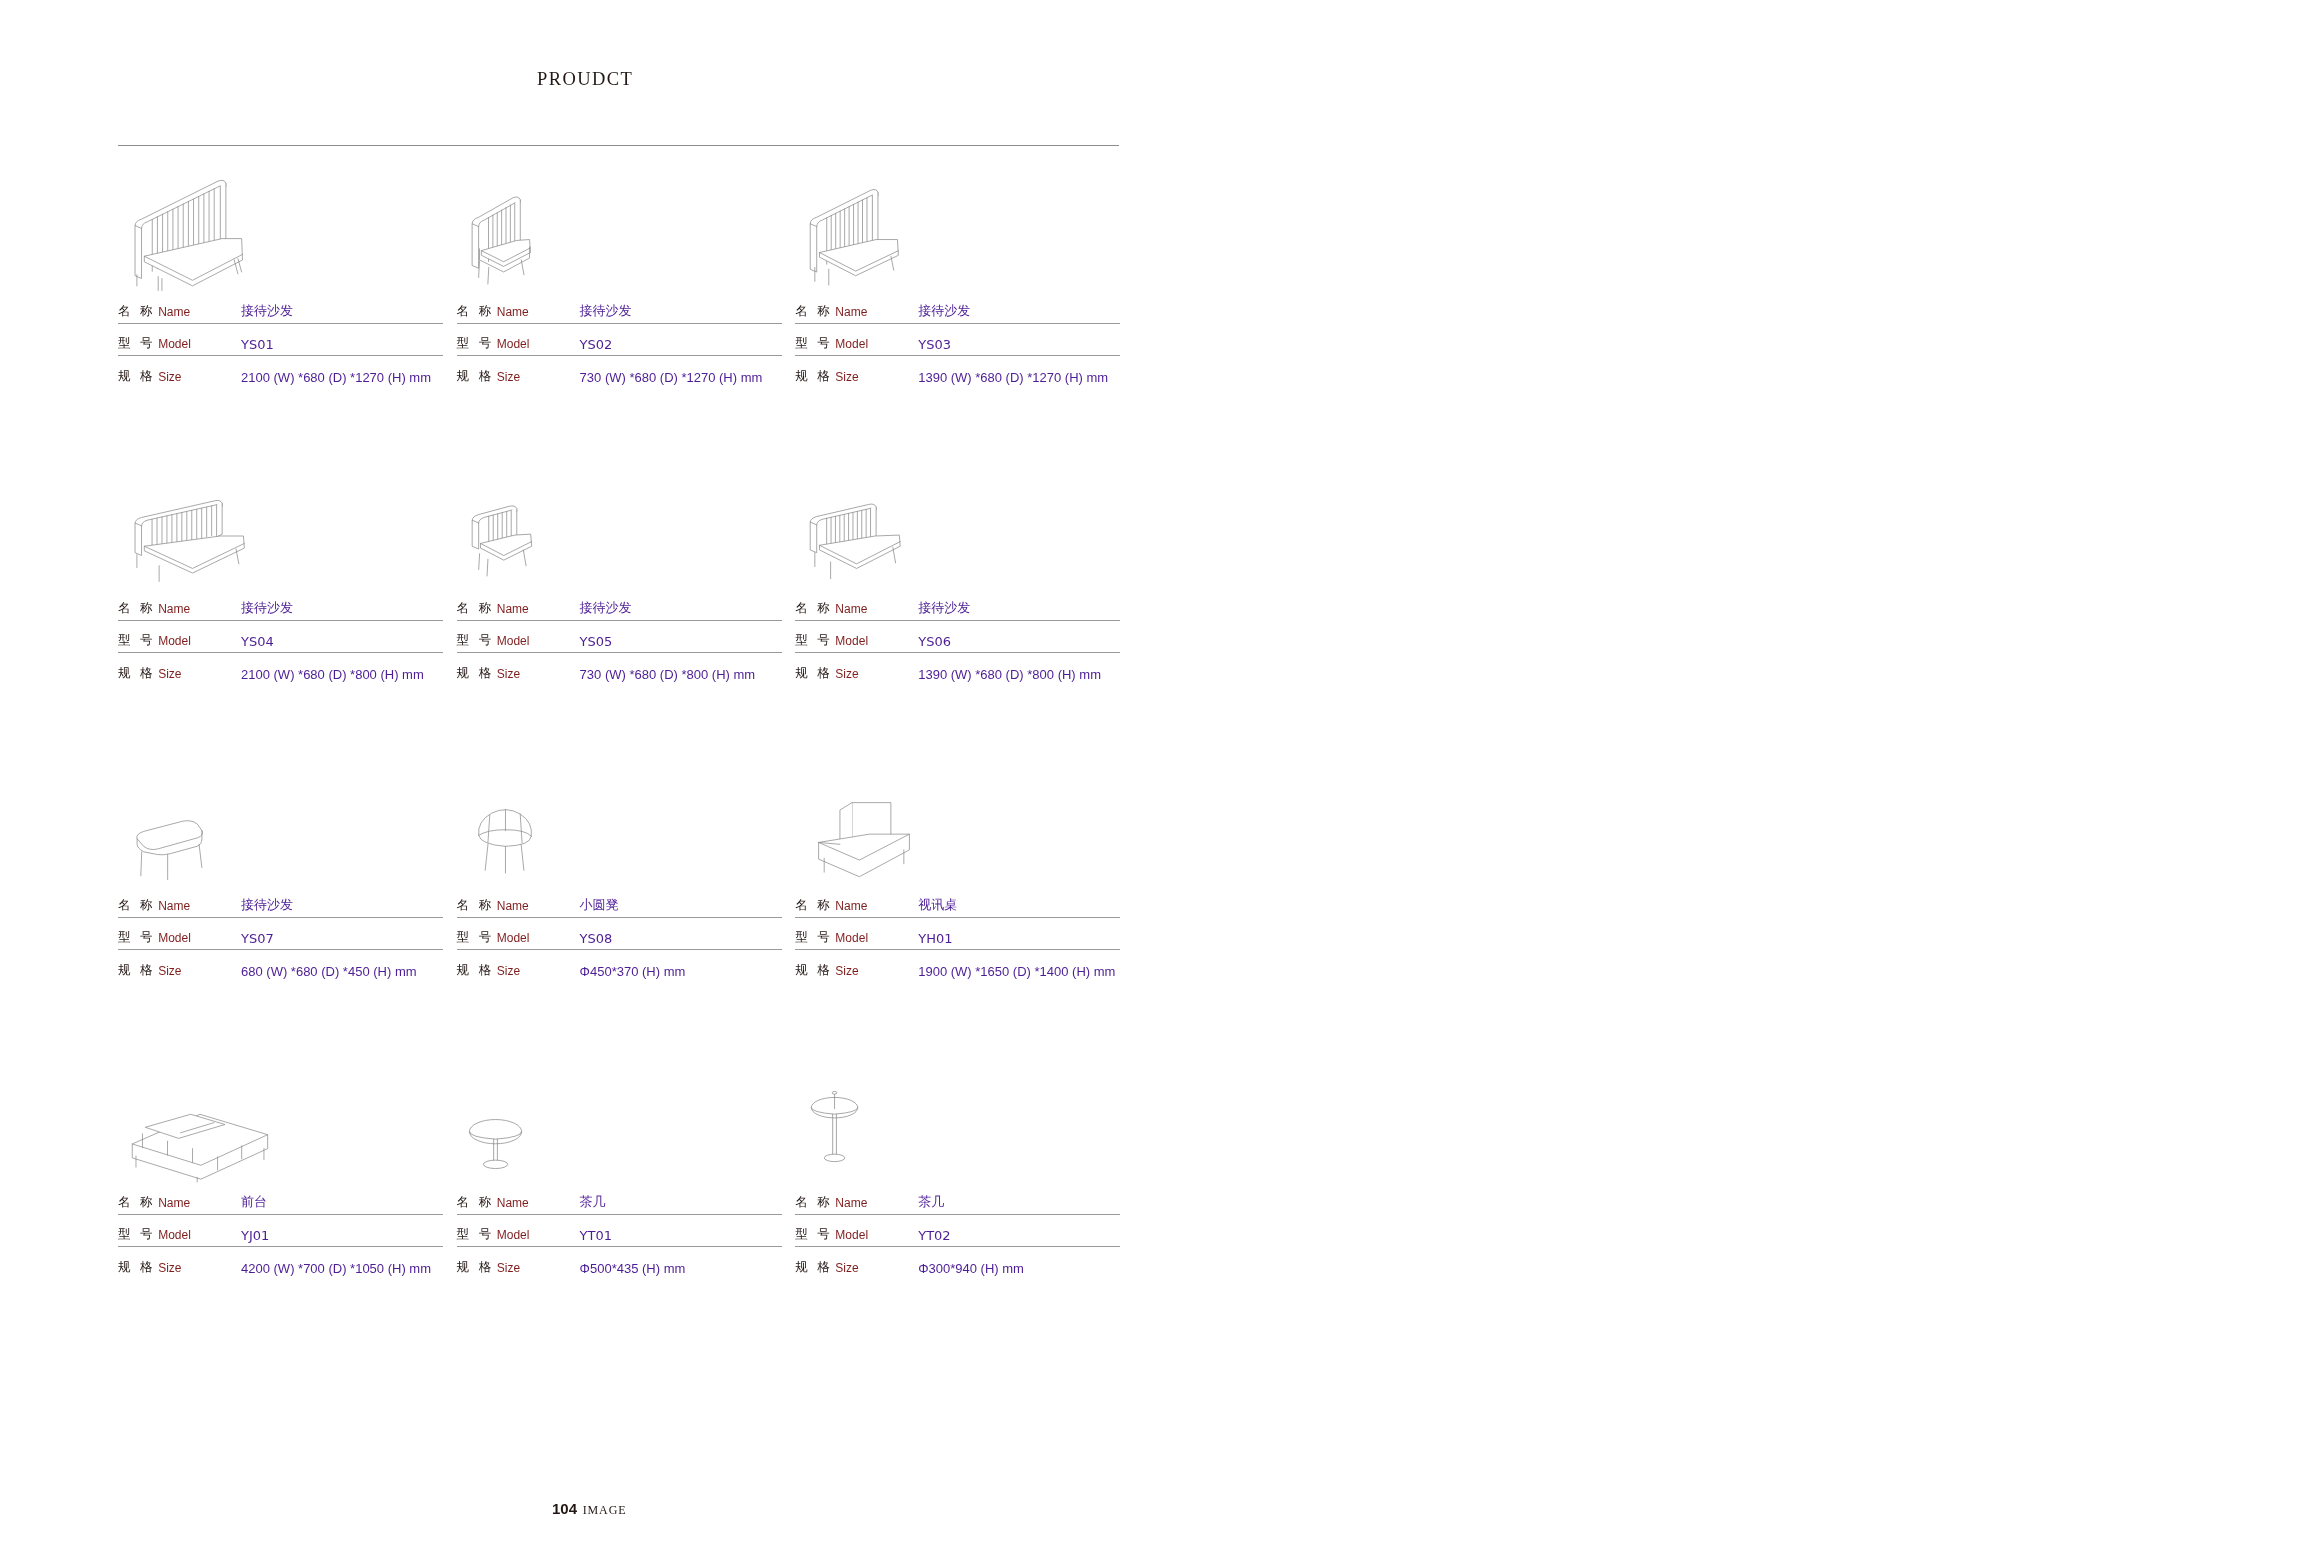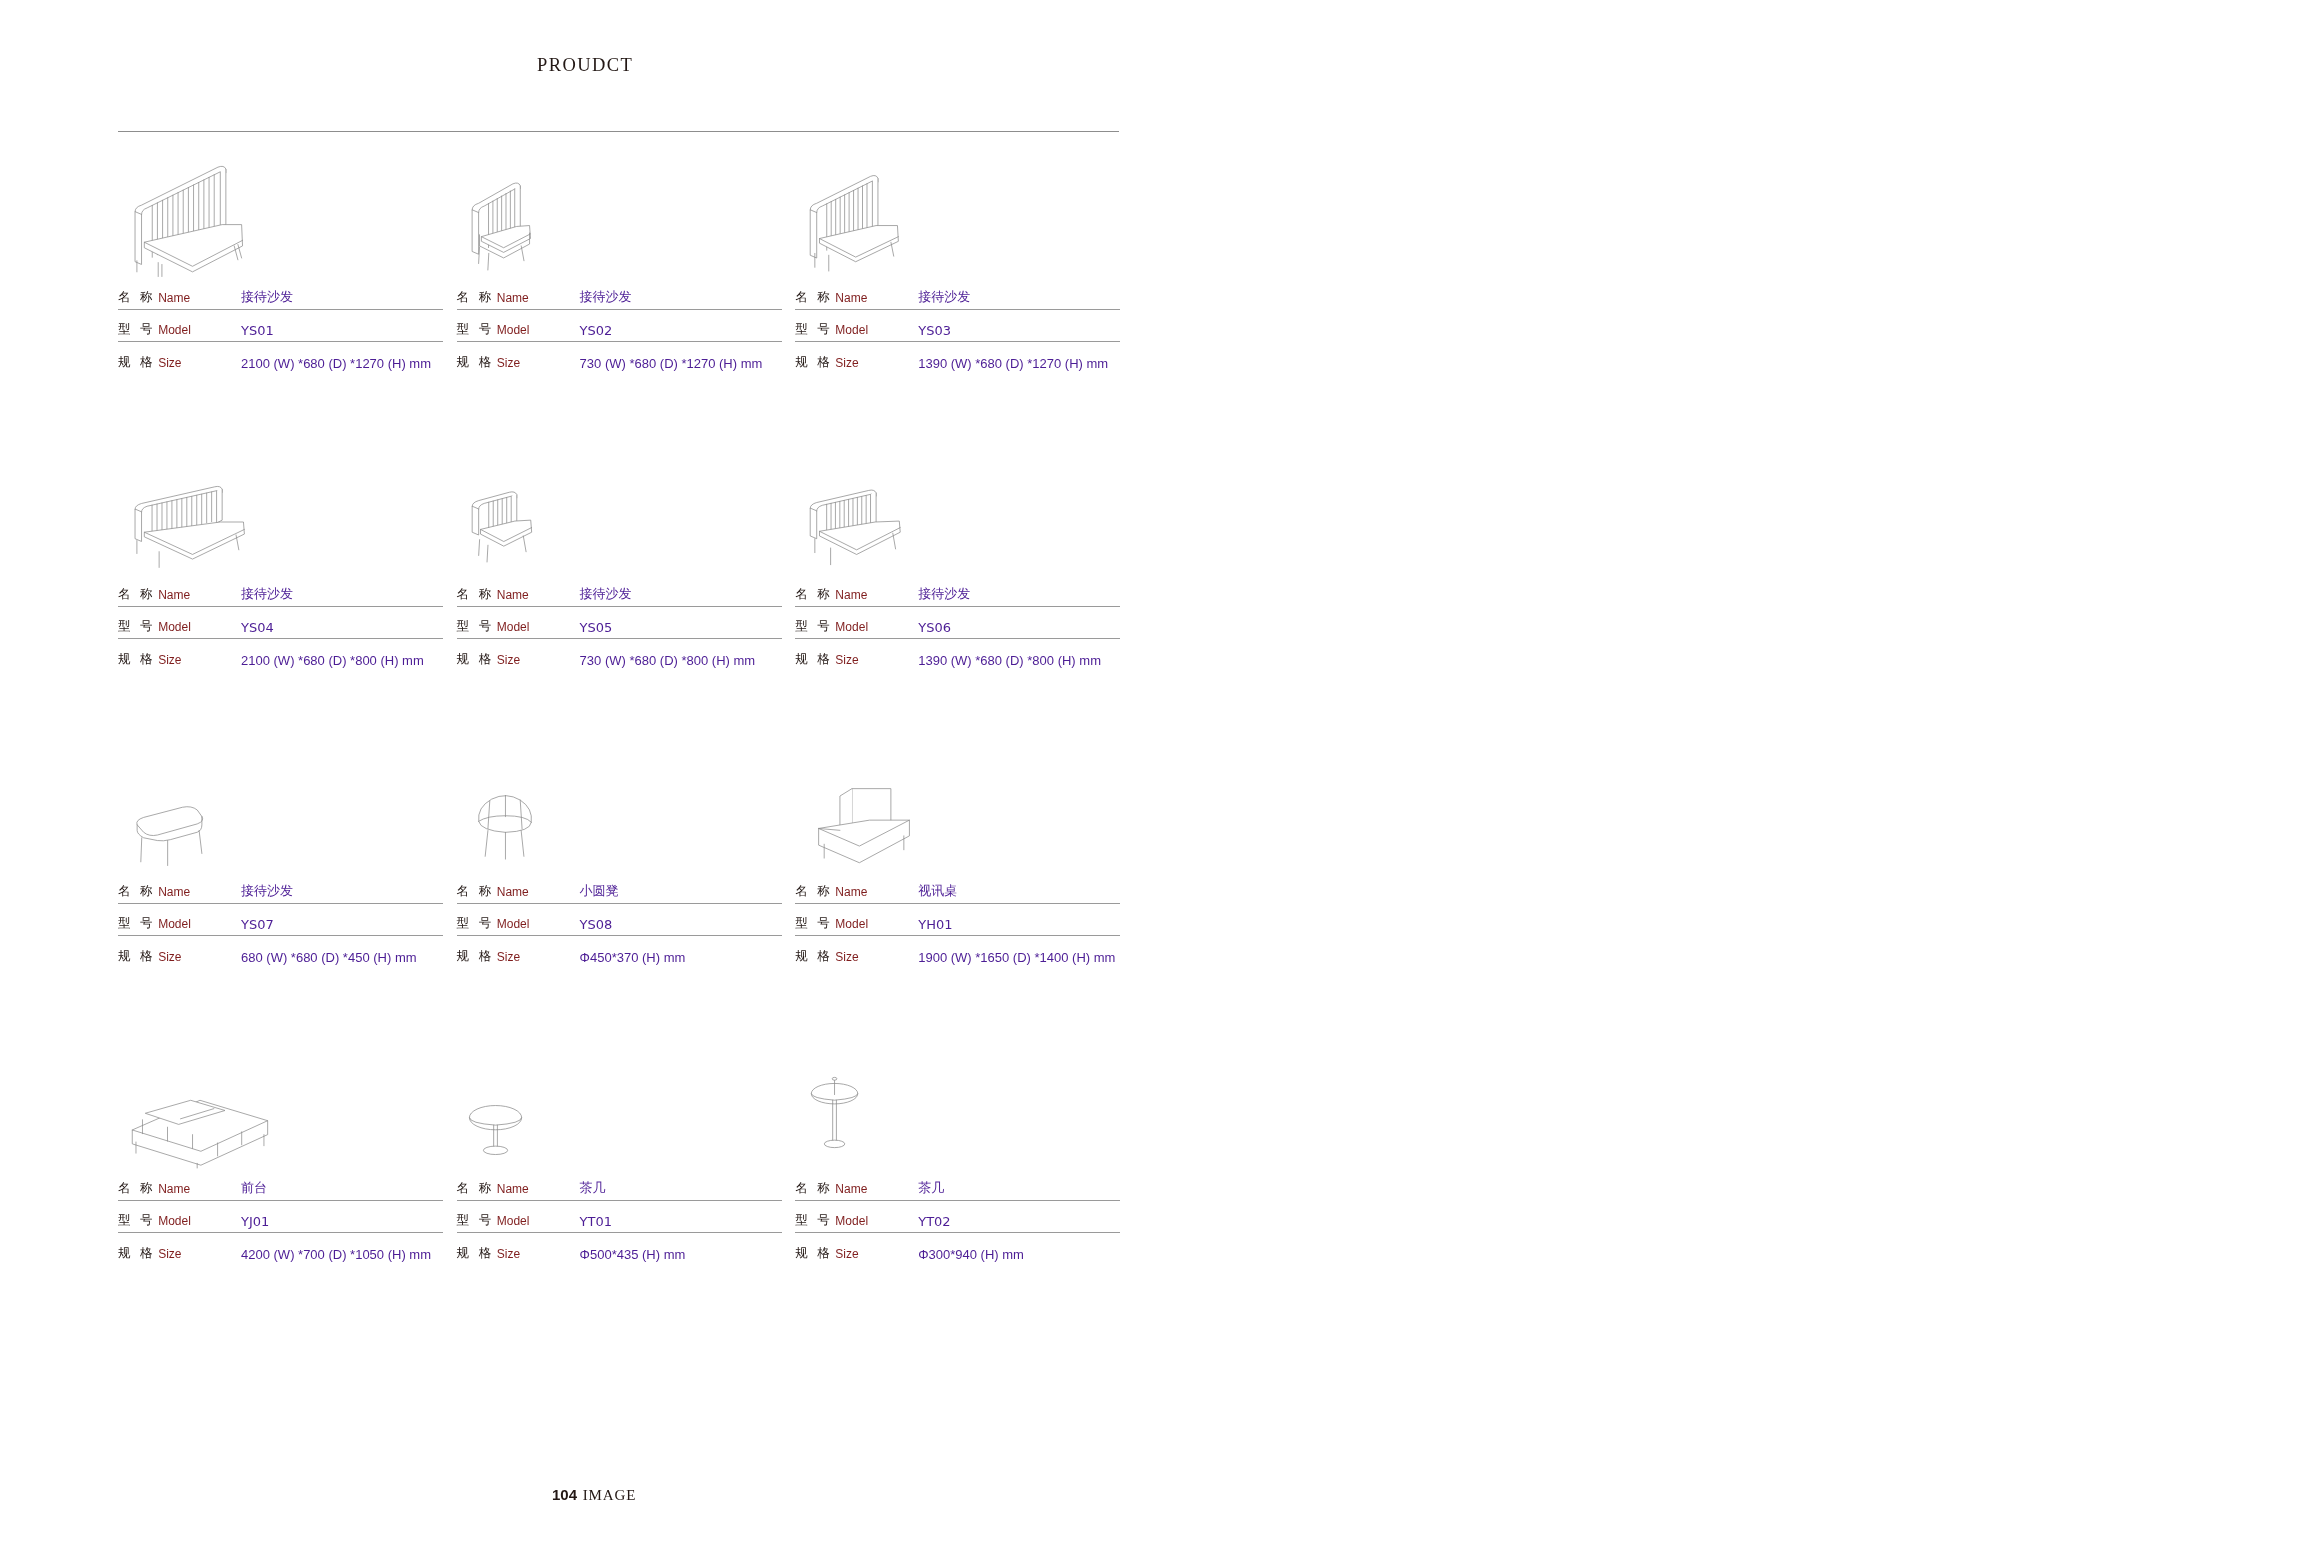--- a/index.html
+++ b/index.html
@@ -2,21 +2,21 @@
 <html style="font-size:7.4px"><head>
 <meta charset="utf-8">
 <style>
   html,body{margin:0;padding:0;background:#ffffff;}
   body{
     width:2333px;height:1566px;position:relative;overflow:hidden;
     font-family:"Liberation Sans","DejaVu Sans",sans-serif;
     color:#231815;
   }
   .page{position:absolute;top:0;bottom:0;}
-  .page-left{left:0;width:1166px;}
+  .page-left{left:0;width:1166px;margin-top:14px;}
   .page-right{left:1166px;width:1167px;}
 
   
   .running-head{
     position:absolute;top:55px;
     font-family:"Liberation Serif","DejaVu Serif",serif;
     font-size:18.5px;letter-spacing:1.4px;color:#231815;white-space:nowrap;
   }
   .running-head.left{left:537px;}
 
@@ -51,21 +51,21 @@
 
   
   .spec-row.size{border-bottom:none;}
 
   
   .footer{position:absolute;top:1486px;font-size:0;white-space:nowrap;}
   .footer.left{left:552px;}
   .footer .pg{font-family:"Liberation Sans","DejaVu Sans",sans-serif;
     font-size:15px;font-weight:bold;color:#231815;}
   .footer .lbl{font-family:"Liberation Serif","DejaVu Serif",serif;
-    font-size:15px;letter-spacing:0.9px;color:#231815;margin-left:5.6px;}
+    font-size:12px;letter-spacing:0.9px;color:#231815;margin-left:5.6px;}
 </style>
 </head>
 <body>
 
 <div class="page page-left">
   <div class="running-head left">
     <span>PROUDCT</span>
   </div>
   <div class="rule-top left"></div>
   <div class="grid grid-left" id="grid-left">

